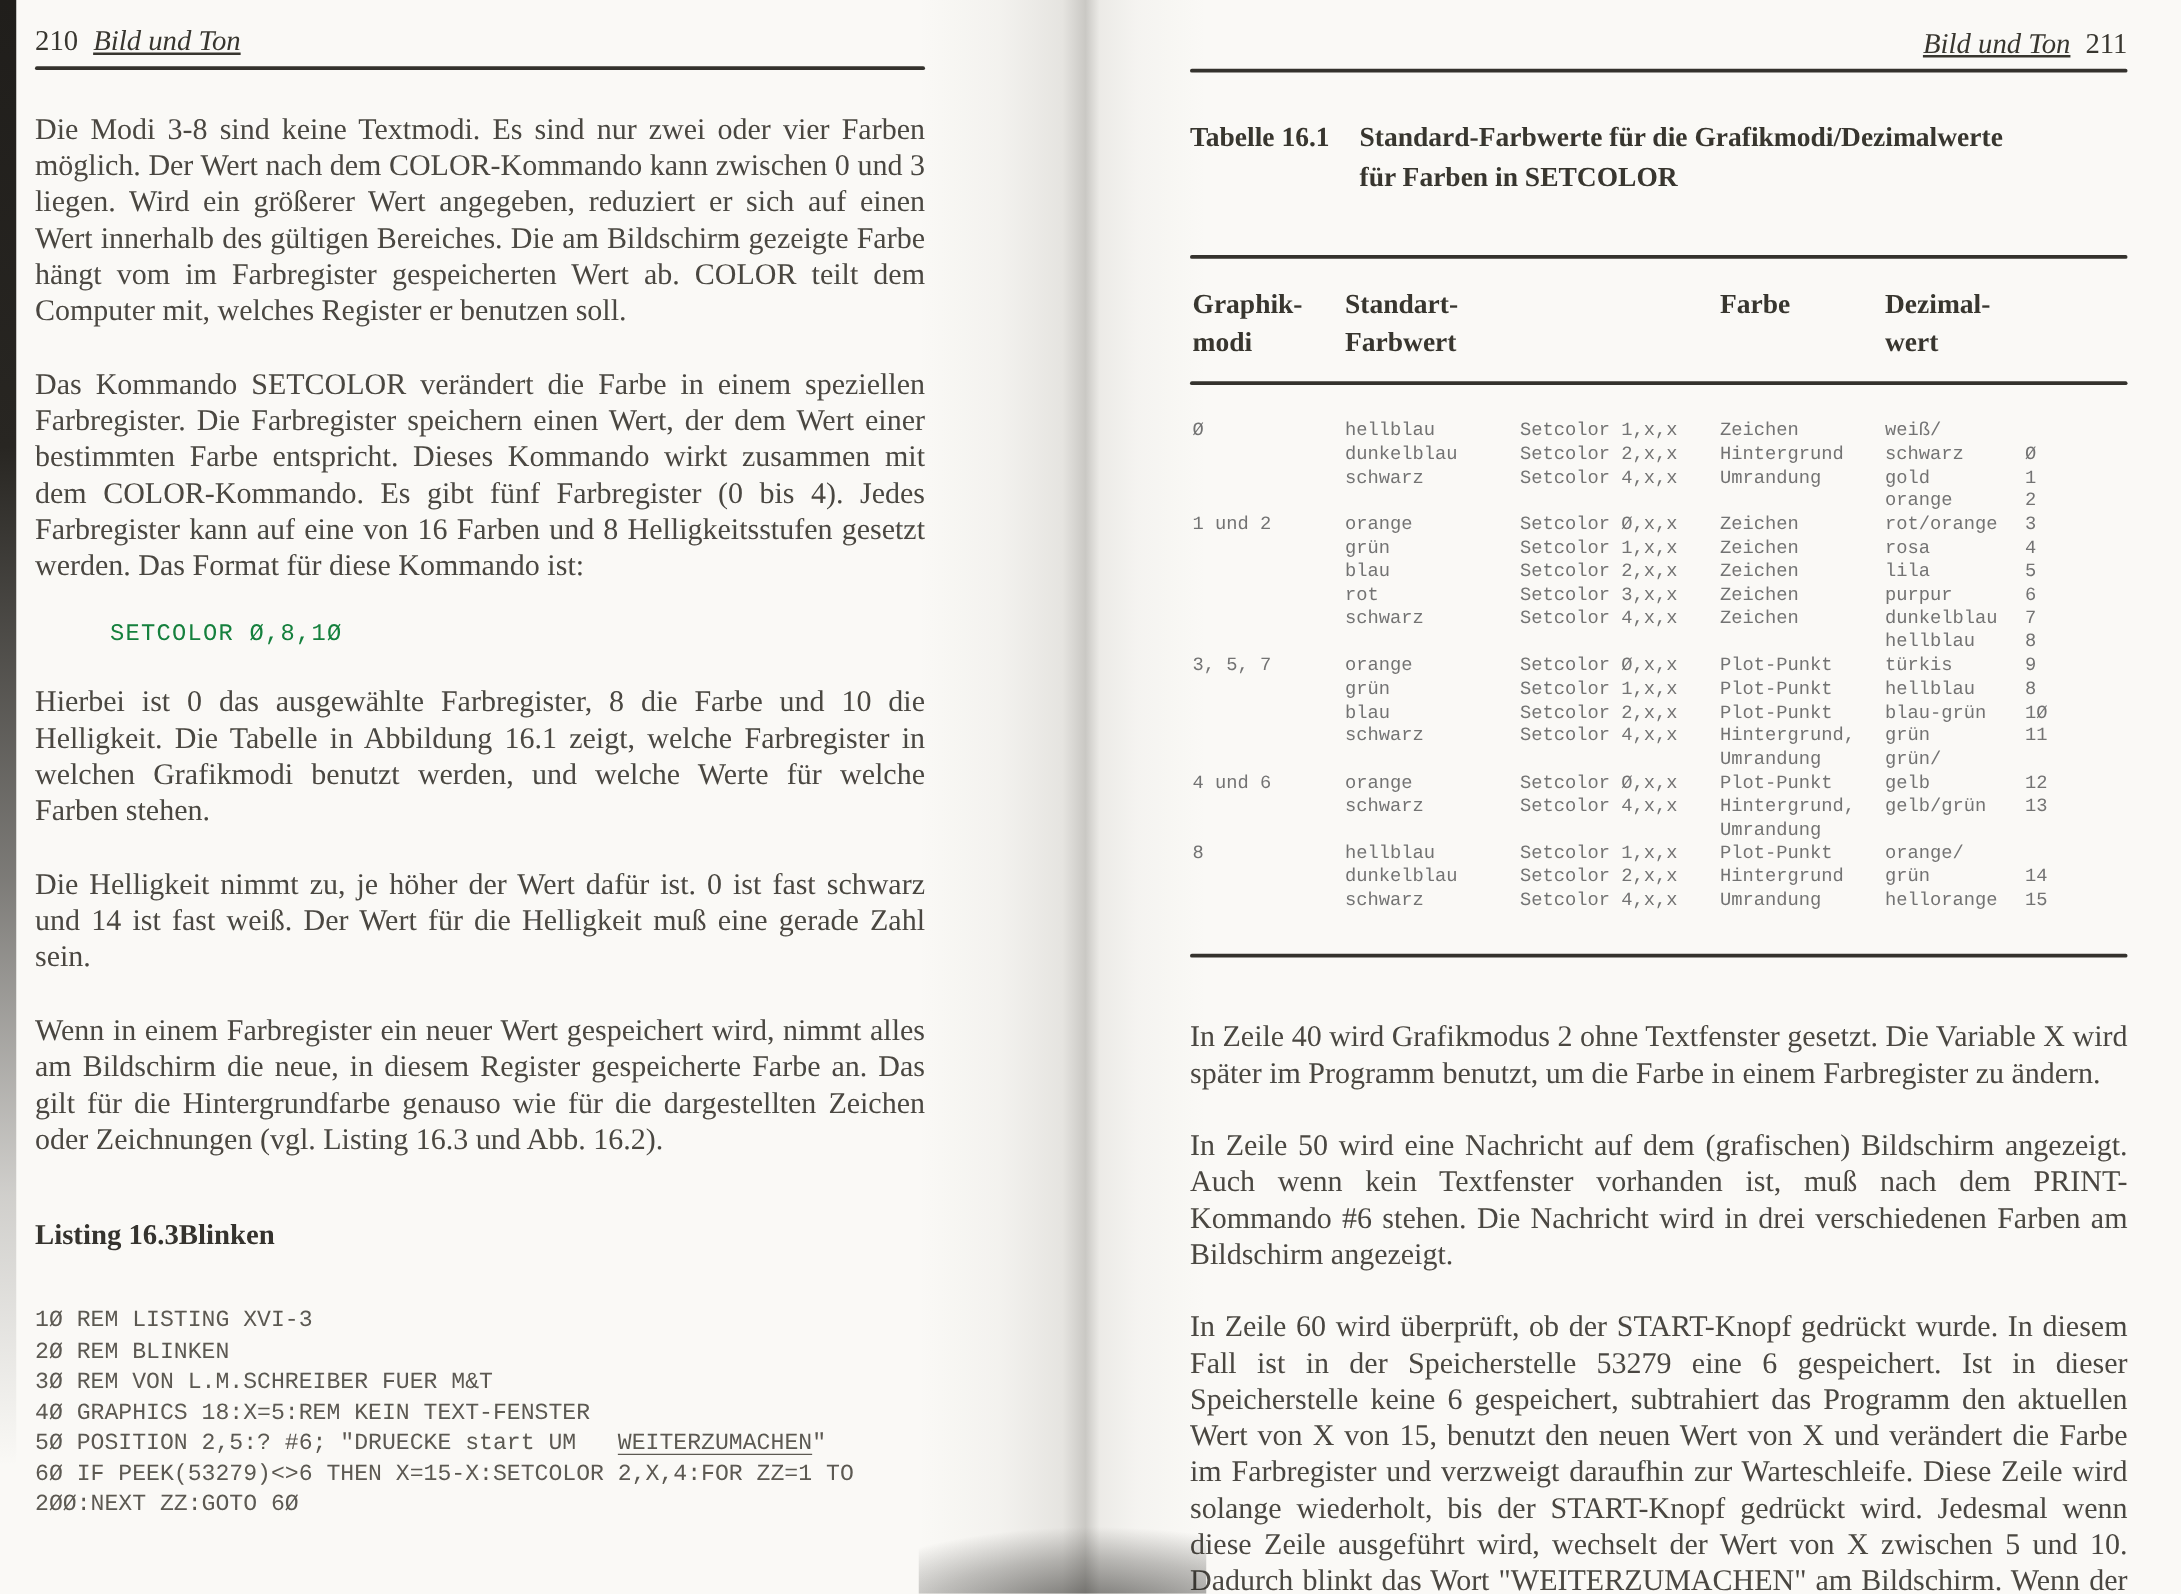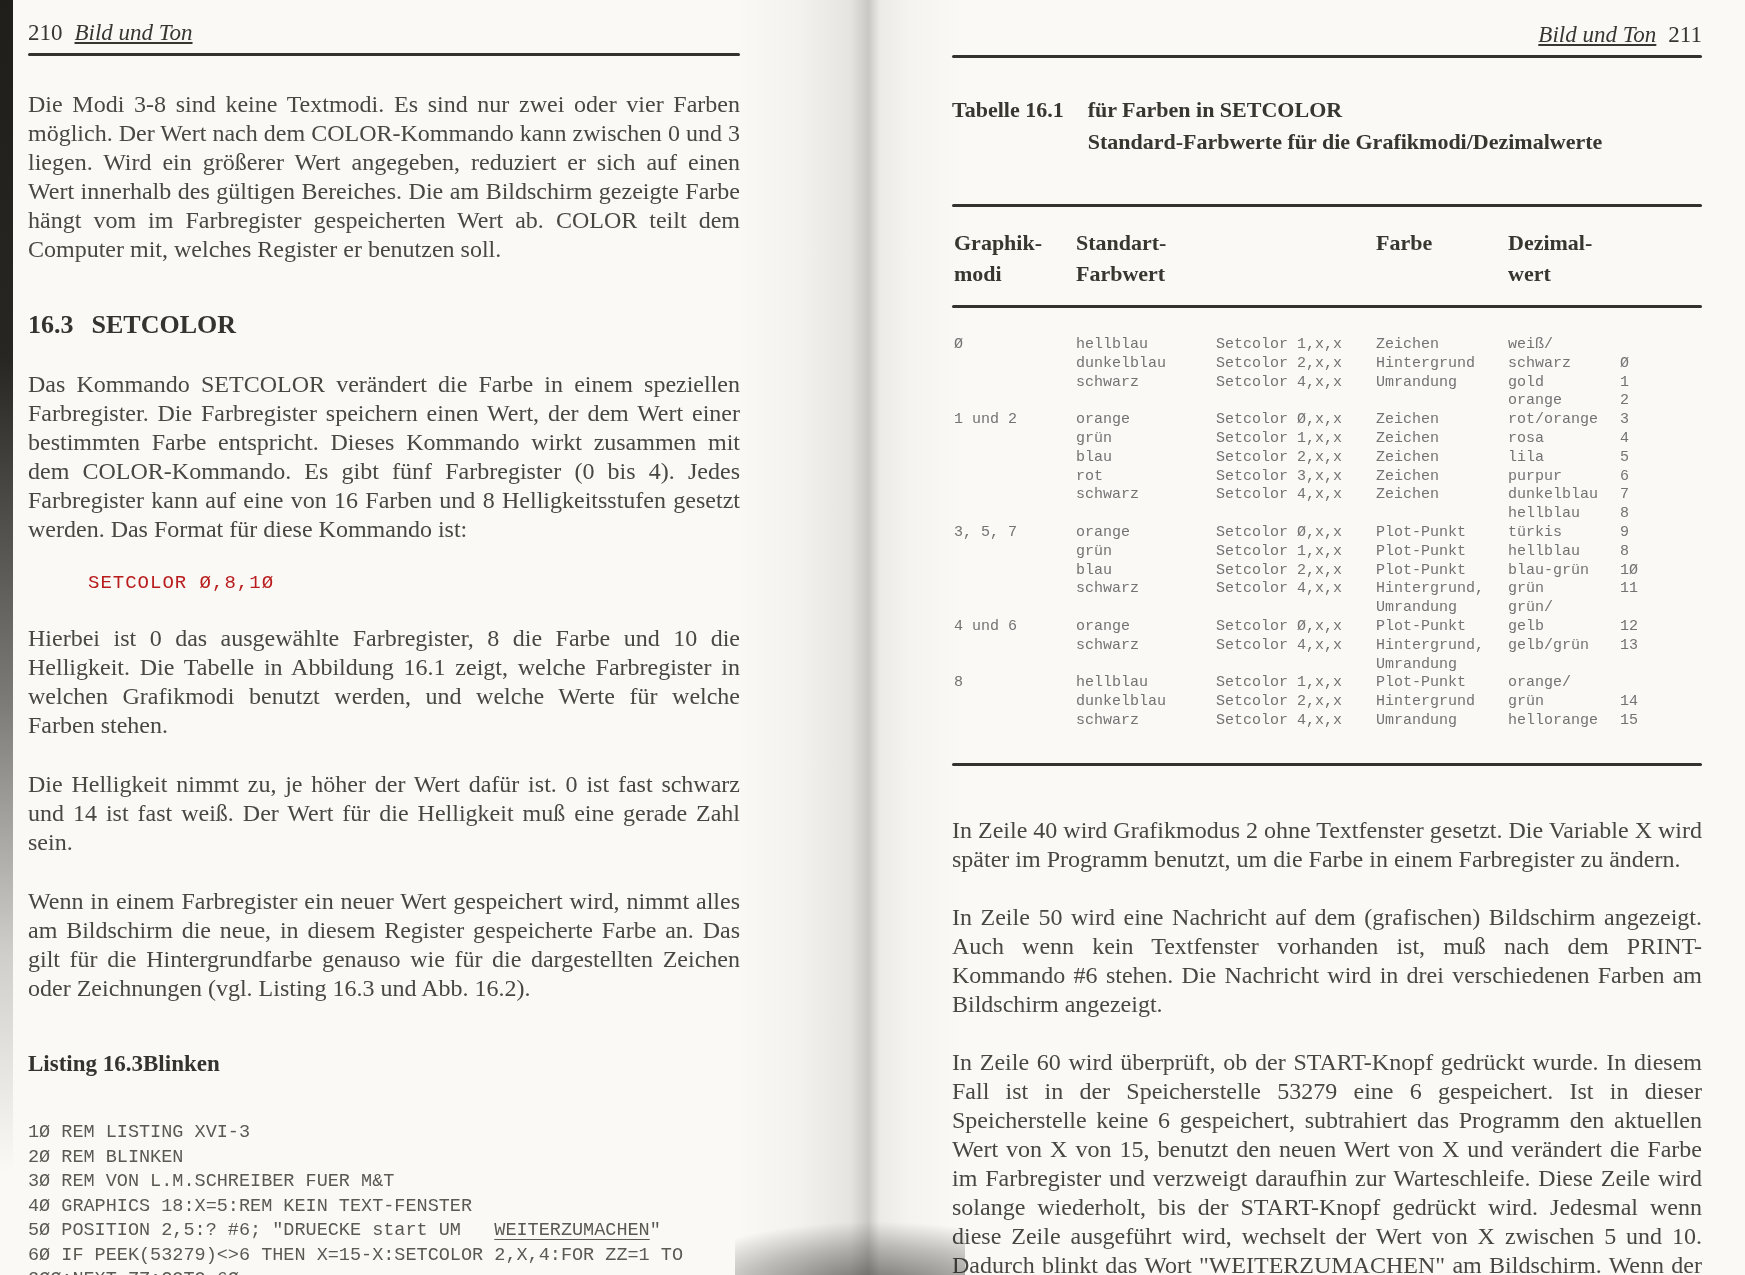--- a/index.html
+++ b/index.html
@@ -33,21 +33,21 @@
   .rule { height:3px; background:#34322d; border-radius:2px; margin-top:7px; }
 
   p.body { font-size:24px; line-height:29px; text-align:justify; margin:0; color:#4a4741; }
 
   .section-heading { display:flex; gap:18px; font-size:26px; font-weight:bold; color:#35332e; margin-top:46px; }
   #para-setcolor { margin-top:30px; }
   #para-intro { margin-top:34px; }
   #para-hierbei, #para-helligkeit, #para-wenn { margin-top:30px; }
 
   .mono { font-family:"Liberation Mono","DejaVu Sans Mono",monospace; }
-  #inline-code { margin-top:28px; margin-left:60px; font-size:19px; color:#b91c1c; letter-spacing:1px; }
+  #inline-code { margin-top:28px; margin-left:60px; font-size:19px; color:#15803d; letter-spacing:1px; }
 
   .listing-caption { display:flex; font-size:23px; font-weight:bold; color:#35332e; margin-top:48px; }
 
   #code-listing { margin-top:44px; font-size:18.5px; line-height:24.5px; color:#5c5952; white-space:pre; }
   #code-listing .u { text-decoration:underline; text-underline-offset:4px; }
 
   
   .table-caption { display:flex; gap:24px; margin-top:36px; font-size:22px; font-weight:bold; color:#38362f; line-height:32px; }
   #table-wrap { margin-top:46px; }
   .tbl-grid { display:grid; grid-template-columns:122px 140px 160px 132px 112px 56px; }
@@ -70,24 +70,20 @@
 
 <div class="page" id="left-page">
   <div class="page-header">
     <span>210</span>
     <span class="booktitle">Bild und Ton</span>
   </div>
   <div class="rule"></div>
 
   <p class="body" id="para-intro">Die Modi 3-8 sind keine Textmodi. Es sind nur zwei oder vier Farben möglich. Der Wert nach dem COLOR-Kommando kann zwischen 0 und 3 liegen. Wird ein größerer Wert angegeben, reduziert er sich auf einen Wert innerhalb des gültigen Bereiches. Die am Bildschirm gezeigte Farbe hängt vom im Farbregister gespeicherten Wert ab. COLOR teilt dem Computer mit, welches Register er benutzen soll.</p>
 
-  <div class="section-heading">
-    <span>16.3</span>
-    <span>SETCOLOR</span>
-  </div>
 
   <p class="body" id="para-setcolor">Das Kommando SETCOLOR verändert die Farbe in einem speziellen Farbregister. Die Farbregister speichern einen Wert, der dem Wert einer bestimmten Farbe entspricht. Dieses Kommando wirkt zusammen mit dem COLOR-Kommando. Es gibt fünf Farbregister (0 bis 4). Jedes Farbregister kann auf eine von 16 Farben und 8 Helligkeitsstufen gesetzt werden. Das Format für diese Kommando ist:</p>
 
   <div class="mono" id="inline-code">SETCOLOR Ø,8,1Ø</div>
 
   <p class="body" id="para-hierbei">Hierbei ist 0 das ausgewählte Farbregister, 8 die Farbe und 10 die Helligkeit. Die Tabelle in Abbildung 16.1 zeigt, welche Farbregister in welchen Grafikmodi benutzt werden, und welche Werte für welche Farben stehen.</p>
   <p class="body" id="para-helligkeit">Die Helligkeit nimmt zu, je höher der Wert dafür ist. 0 ist fast schwarz und 14 ist fast weiß. Der Wert für die Helligkeit muß eine gerade Zahl sein.</p>
   <p class="body" id="para-wenn">Wenn in einem Farbregister ein neuer Wert gespeichert wird, nimmt alles am Bildschirm die neue, in diesem Register gespeicherte Farbe an. Das gilt für die Hintergrundfarbe genauso wie für die dargestellten Zeichen oder Zeichnungen (vgl. Listing 16.3 und Abb. 16.2).</p>
 
   <div class="listing-caption">
@@ -101,22 +97,22 @@
 <div class="page" id="right-page">
   <div class="page-header">
     <span class="booktitle">Bild und Ton</span>
     <span>211</span>
   </div>
   <div class="rule"></div>
 
   <div class="table-caption">
     <span>Tabelle 16.1</span>
     <span>
+      <div>Standard-Farbwerte für die Grafikmodi/Dezimalwerte</div>
       <div>für Farben in SETCOLOR</div>
-      <div>Standard-Farbwerte für die Grafikmodi/Dezimalwerte</div>
     </span>
   </div>
 
   <div id="table-wrap">
     <div class="rule" style="margin-top:0;"></div>
     <div class="tbl-grid" id="table-head">
         <div>
           <div>Graphik-</div>
           <div>modi</div>
         </div>

